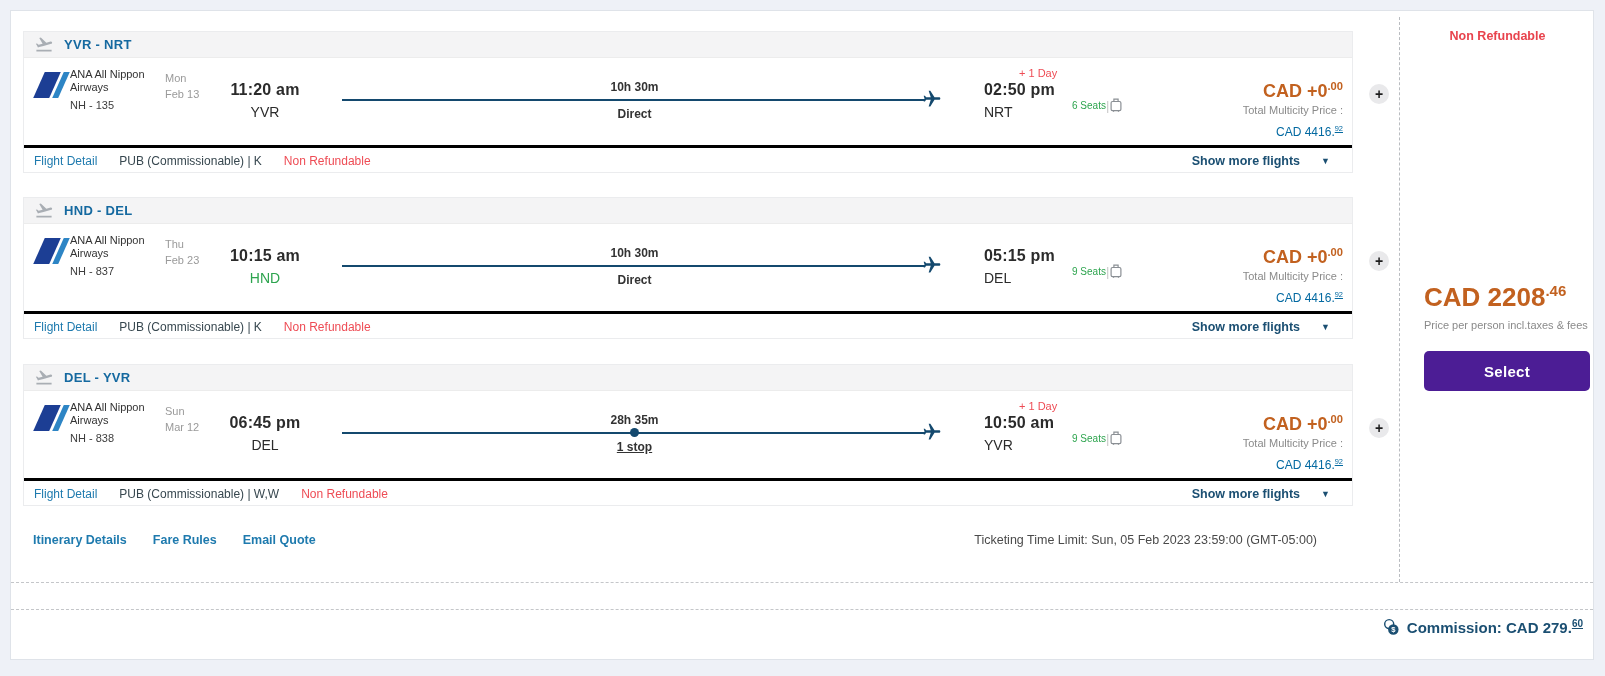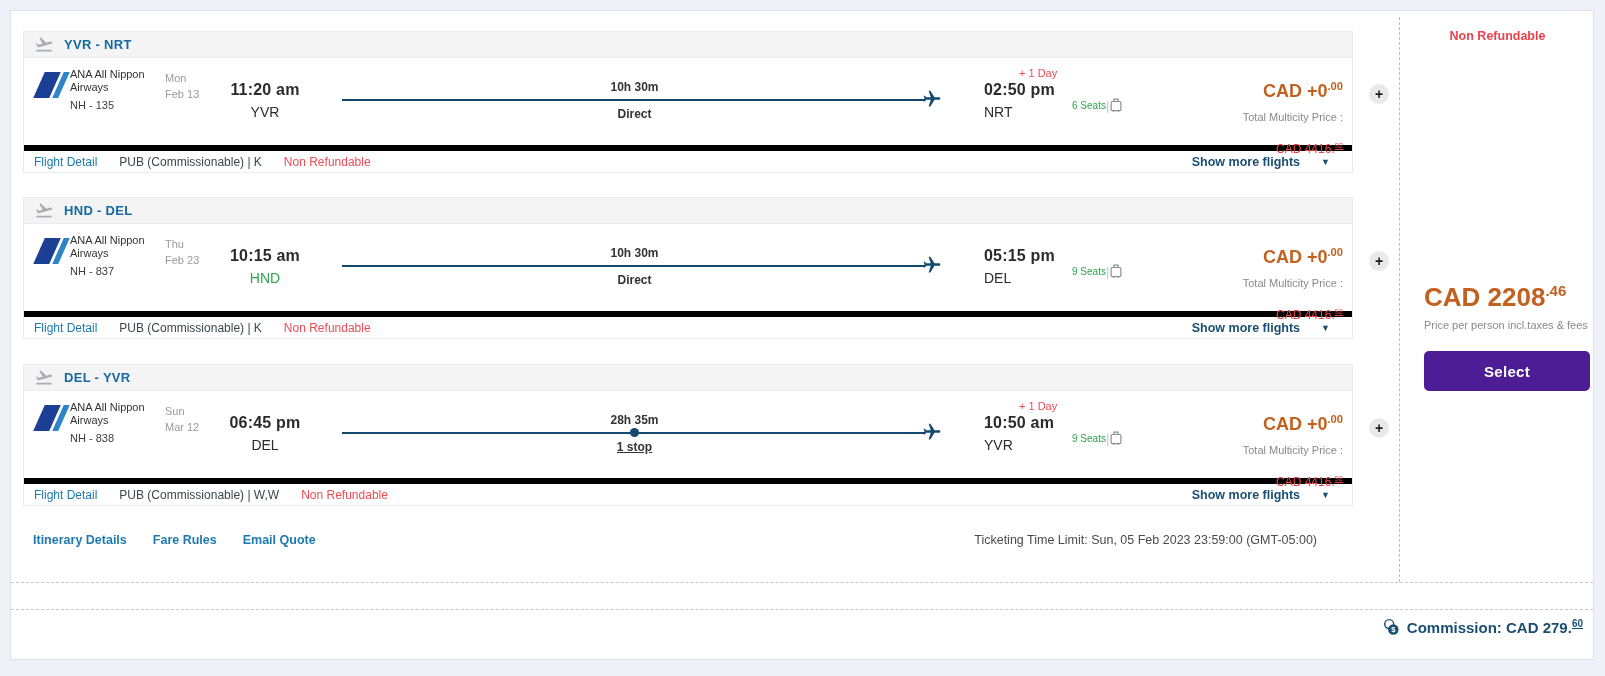--- a/index.html
+++ b/index.html
@@ -43,26 +43,26 @@
   .fline { position:absolute; top:41px; left:0; width:583px; border-top:2px solid #14496e; }
   .stops { position:absolute; top:49px; left:0; width:585px; text-align:center; font-size:12px; font-weight:bold; color:#333; }
   .stops.u { text-decoration:underline; }
   .stopdot { position:absolute; top:37px; left:288px; width:9px; height:9px; border-radius:50%; background:#14496e; }
   .plane-end { position:absolute; top:31px; right:0; }
   .seats { position:absolute; left:1048px; top:38px; height:18px; display:flex; align-items:center; gap:0; }
   .seats .txt { font-size:10px; color:#2da44e; }
   .seats .sep { color:#c9c9c9; font-size:13px; }
   .priceblock { position:absolute; right:9px; top:22px; text-align:right; }
   .addprice { font-size:18px; font-weight:bold; color:#c2611f; }
-  .totlabel { font-size:11px; color:#8a8a8a; margin-top:9px; }
-  .totprice { font-size:12px; color:#ef4444; margin-top:18px; }
+  .totlabel { font-size:11px; color:#8a8a8a; margin-top:2px; }
+  .totprice { font-size:12px; color:#0369a1; margin-top:8px; }
   .sup { font-size:62%; vertical-align:super; }
   .sup.u { text-decoration:underline; }
   .seg-footer {
-    height:28px; border-top:6px solid #000000; display:flex; align-items:center;
+    height:28px; border-top:3px solid #000000; display:flex; align-items:center;
     padding:0 22px 0 10px; gap:22px; font-size:12px;
   }
   .fd-link { color:#1e7aae; cursor:pointer; }
   .farecode { color:#37474f; }
   .nonref { color:#ee4c55; }
   .showmore { margin-left:auto; color:#1b4f72; font-weight:bold; font-size:12.5px; cursor:pointer; display:flex; align-items:center; gap:21px; }
   .chev { font-size:9px; color:#1b4f72; }
   
   .links-row {
     position:absolute; left:12px; top:518px; width:1330px; height:22px;

